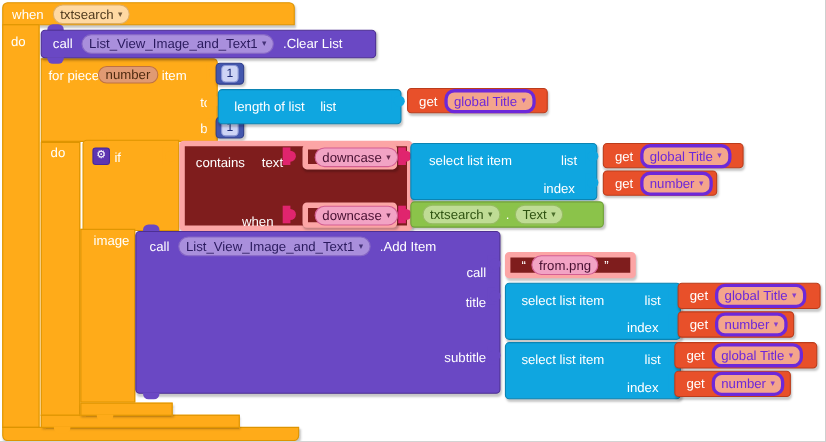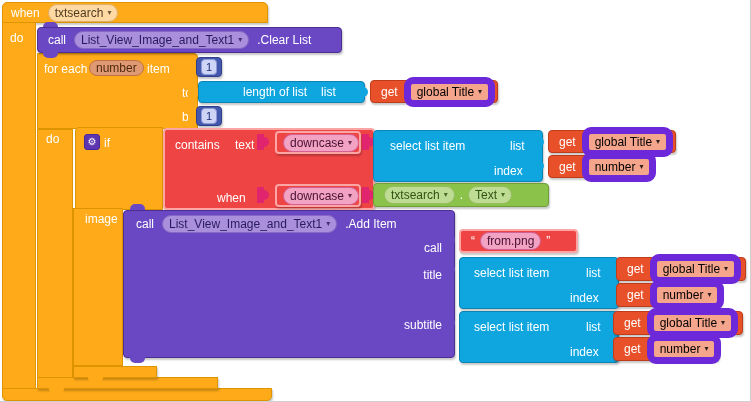--- a/index.html
+++ b/index.html
@@ -2,35 +2,35 @@
 <html><head>
 <meta charset="utf-8">
 <style>
   html,body{margin:0;padding:0;background:#fff}
   #canvas{position:relative;width:751px;height:402px;background:#fff;overflow:hidden;
           font-family:Liberation Sans, sans-serif;border-right:1px solid #cfcfcf;border-bottom:1px solid #cfcfcf;box-sizing:border-box}
   .c{position:absolute;box-sizing:border-box}
   .gold{background:#FFAB19;border:1px solid #DD9400}
   .purple{background:#6A48C4;border:1px solid #4D2F93}
   .blue{background:#0FA6E0;border:1px solid #0B84B3}
-  .mag{background:#ef4444;border:2px solid #fca5a5}
+  .mag{background:#7f1d1d;border:5px solid #fca5a5}
   .red{background:#E8502A;border:1px solid #BC3C1B}
   .green{background:#8BC34A;border:1px solid #6FA038}
   .indigo{background:#4357AD;border:1px solid #303F8C}
   .kb-gold{background:#FFAB19}.kb-purple{background:#6A48C4}.kb-mag{background:#E0256E}
   .kb-blue{background:#0FA6E0}
   .flex{display:flex;align-items:center}
   .lbl{color:#fff;font-size:12px;white-space:nowrap;line-height:14px}
   .chip{display:inline-flex;align-items:center;border-radius:9px;font-size:12px;white-space:nowrap;height:16px;padding:0 6px;gap:4px}
   .chip .arrow{font-size:8px;line-height:1;opacity:.8}
   .t-gold{background:#FFD9A3;color:#4F3A1E;border:1px solid #DDAE66}
   .t-warm{background:#E09A73;color:#4E2A10;border:1px solid #BE7244}
   .t-purple{background:#A98FDC;color:#2A1A5E;border:1px solid #8667C5}
   .t-pink{background:#F2A3C4;color:#471031;border:1px solid #D45F93}
-  .t-salmon{background:#F4A58C;color:#000000;border:7px solid #6d28d9}
+  .t-salmon{background:#F4A58C;color:#6d28d9;border:3px solid #6d28d9}
   .t-green{background:#BFDC95;color:#2F5312;border:1px solid #97BC63}
   .t-indigo{background:#CDD4F5;color:#1B2A76;border:1px solid #8E9AD6;border-radius:4px;height:14px;padding:0 4px;font-size:11px;display:inline-flex;align-items:center}
   .k{position:absolute;width:7px;height:16px;border:none}
   .k:after{content:"";position:absolute;right:-5px;top:3px;width:10px;height:10px;border-radius:50%;background:inherit}
   .tab{position:absolute;width:15px;height:6px;border-radius:0 0 5px 5px}
   .tabu{position:absolute;width:15px;height:6px;border-radius:5px 5px 0 0}
   .r4{border-radius:4px}
   .sh{box-shadow:1px 2px 2px rgba(0,0,0,.22)}
   .gear{position:absolute;width:14px;height:14px;background:#5E35B1;border:1px solid #4527A0;border-radius:3px;
         color:#fff;font-size:10px;line-height:13px;text-align:center}
@@ -45,21 +45,21 @@
     <span class="chip t-gold">
       <span>txtsearch</span>
       <span class="arrow">▾</span>
     </span>
   </div>
   <div class="c gold" style="left:2px;top:22px;width:34px;height:367px"></div>
   <div class="c lbl" style="left:10px;top:31px">do</div>
   <div class="c gold sh" style="left:2px;top:388px;width:270px;height:13px;border-radius:0 0 5px 5px"></div>
 
   <div class="c gold" style="left:37px;top:53px;width:161px;height:76px;border-radius:0 4px 0 0">
-    <span class="lbl c" style="left:6px;top:8px">for each</span>
+    <span class="lbl c" style="left:6px;top:8px">for piece</span>
     <span class="chip t-warm c" style="left:51px;top:6px">
       <span>number</span>
     </span>
     <span class="lbl c" style="left:109px;top:8px">item</span>
     <span class="lbl c" style="left:144px;top:32px">to</span>
     <span class="lbl c" style="left:144px;top:56px">by</span>
   </div>
   <div class="c gold" style="left:37px;top:129px;width:36px;height:249px"></div>
   <div class="c lbl" style="left:46px;top:132px">do</div>
   <div class="c gold sh" style="left:37px;top:377px;width:181px;height:12px"></div>
@@ -79,21 +79,21 @@
   </div>
   <div class="tab kb-purple" style="left:43px;top:52px"></div>
 
   <div class="c indigo sh r4 flex" style="left:196px;top:57px;width:26px;height:20px;justify-content:center">
     <span class="t-indigo">1</span>
   </div>
   <div class="c indigo sh r4 flex" style="left:196px;top:106px;width:26px;height:20px;justify-content:center">
     <span class="t-indigo">1</span>
   </div>
 
-  <div class="c blue sh r4 flex" style="left:198px;top:81px;width:167px;height:22px;padding-left:44px;gap:14px">
+  <div class="c blue sh r4 flex" style="left:198px;top:81px;width:167px;height:32px;padding-left:14px;gap:14px">
     <span class="lbl">length of list</span>
     <span class="lbl">list</span>
   </div>
   <div class="k kb-blue" style="left:356px;top:84px"></div>
   <div class="c red sh r4 flex" style="left:370px;top:80px;width:128px;height:23px;padding-left:10px;gap:6px">
     <span class="lbl">get</span>
     <span class="chip t-salmon">
       <span>global Title</span>
       <span class="arrow">▾</span>
     </span>

